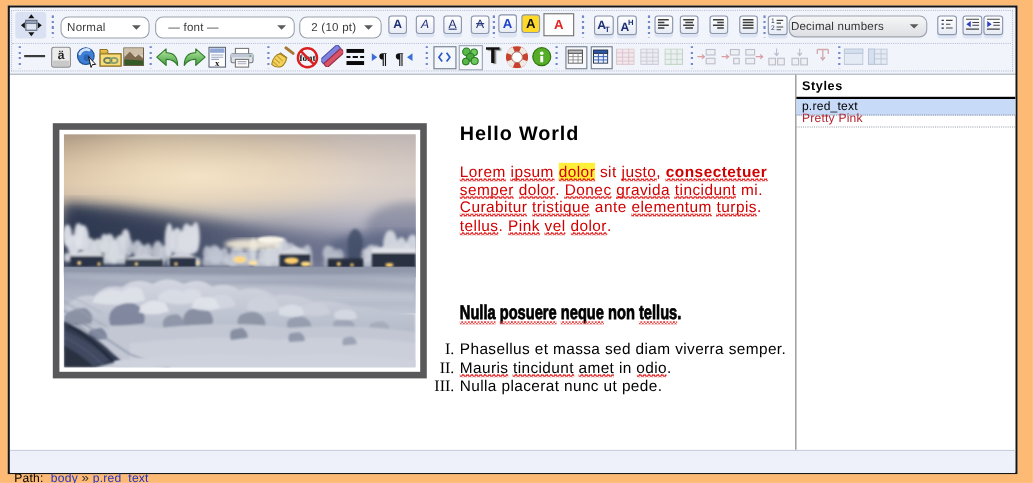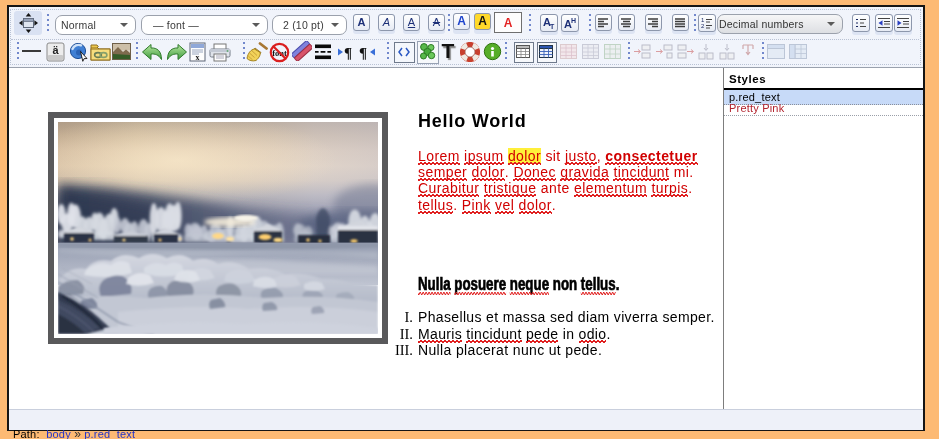--- a/index.html
+++ b/index.html
@@ -580,21 +580,21 @@
       <div class="pline"><span class="sq">Lorem</span> <span class="sq">ipsum</span> <span class="sq" style="background:#ffef3a;">dolor</span> sit <span class="sq">justo</span>, <b class="sq">consectetuer</b></div>
       <div class="pline"><span class="sq">semper</span> <span class="sq">dolor</span>. <span class="sq">Donec</span> <span class="sq">gravida</span> <span class="sq">tincidunt</span> mi.</div>
       <div class="pline"><span class="sq">Curabitur</span> <span class="sq">tristique</span> ante <span class="sq">elementum</span> <span class="sq">turpis</span>.</div>
       <div class="pline"><span class="sq">tellus</span>. <span class="sq">Pink</span> <span class="sq">vel</span> <span class="sq">dolor</span>.</div>
     </div>
     <div class="abs" style="left:418px;top:272px;font-size:18px;font-weight:bold;color:#000;white-space:nowrap;line-height:24px;">
       <span style="display:inline-block;transform:scaleX(0.74);transform-origin:0 50%;-webkit-text-stroke:0.7px #000;"><span class="sqk">Nulla</span> <span class="sqk">posuere</span> <span class="sqk">neque</span> non <span class="sqk">tellus</span>.</span>
     </div>
     <div class="abs" style="left:386px;top:308.7px;color:#000;letter-spacing:0.35px;">
       <div class="lline"><span class="rn">I.</span>Phasellus et massa sed diam viverra semper.</div>
-      <div class="lline"><span class="rn">II.</span><span class="sqk">Mauris</span> <span class="sqk">tincidunt</span> <span class="sqk">pede</span> in <span class="sqk">odio</span>.</div>
+      <div class="lline"><span class="rn">II.</span><span class="sqk">Mauris</span> <span class="sqk">tincidunt</span> <span class="sqk">amet</span> in <span class="sqk">odio</span>.</div>
       <div class="lline"><span class="rn">III.</span>Nulla placerat nunc ut pede.</div>
     </div>
   </div>
   <div id="sidebar">
     <div class="abs" style="left:729px;top:73px;font-size:11.5px;font-weight:bold;color:#000;letter-spacing:0.55px;">Styles</div>
     <div class="abs" style="left:724px;top:88px;width:199px;height:1.6px;background:#000;"></div>
     <div class="abs" style="left:724px;top:90px;width:199px;height:13.8px;background:#c7daf8;border-bottom:1px dotted #8a8f9a;">
       <span class="sbtxt" style="position:absolute;left:5px;top:1px;">p.red_text</span>
       </div>
     <div class="abs" style="left:724px;top:99px;width:199px;height:16px;border-bottom:1px dotted #9a9fa8;">

